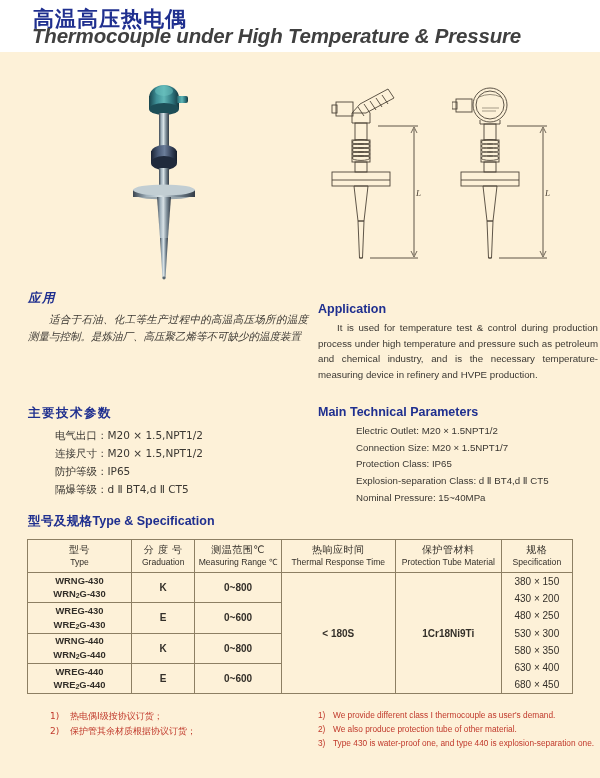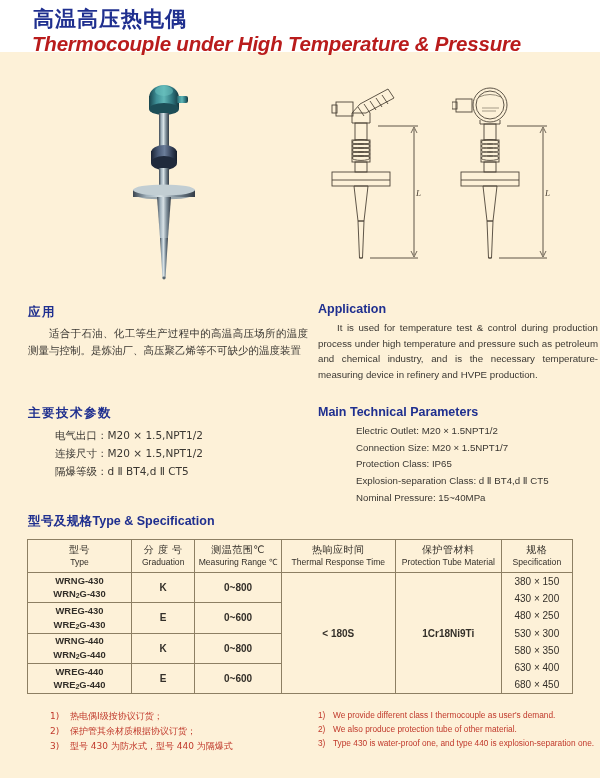--- a/index.html
+++ b/index.html
@@ -23,23 +23,23 @@
   }
   .title-cn {
     position: absolute; left: 33px; top: 9px;
     font-size: 21px; font-weight: bold;
     color: #1f2f8f;
     letter-spacing: 1px;
     line-height: 1;
     font-family: "DejaVu Sans", sans-serif;
   }
   .title-en {
-    position: absolute; left: 32px; top: 34px;
+    position: absolute; left: 32px; top: 26px;
     font-size: 20.5px; font-weight: bold; font-style: italic;
-    color: #b91c1c;
+    color: #404040;
     letter-spacing: -0.2px;
     line-height: 1;
     white-space: nowrap;
     font-family: "Liberation Sans", sans-serif;
   }
 
   
   .hero {
     position: absolute; left: 0; top: 68px;
     width: 600px; height: 222px;
@@ -308,35 +308,36 @@
         <path d="M35 135 L41 135 L39.5 172 L36.5 172 Z"></path>
         <path d="M36.5 172 L39.5 172"></path>
 
         <path d="M55 40 H95 M47 172 H95 M91 43 V169"></path>
         <path d="M88 47 L91 41 L94 47 M88 165 L91 171 L94 165" stroke-width="0.8"></path>
       </g>
       <text x="93" y="110" font-family="Liberation Serif, serif" font-size="9" fill="#4d4438" font-style="italic">L</text>
     </svg>
   </div>
 
-  <div class="col-l" style="top:304px;">
+  <div class="col-l" style="top:290px;font-style:italic;">
     <div class="h-cn">应用</div>
     <div class="body-cn">适合于石油、化工等生产过程中的高温高压场所的温度测量与控制。是炼油厂、高压聚乙烯等不可缺少的温度装置</div>
   </div>
 
   <div class="col-r" style="top:302px;">
     <div class="h-en">Application</div>
     <div class="body-en">It is used for temperature test &amp; control during production process under high temperature and pressure such as petroleum and chemical industry, and is the necessary temperature-measuring device in refinery and HVPE production.</div>
   </div>
 
   <div class="col-l" style="top:405px;">
     <div class="h-cn">主要技术参数</div>
     <ul class="spec-list-cn">
       <li>电气出口：M20 × 1.5,NPT1/2</li>
       <li>连接尺寸：M20 × 1.5,NPT1/2</li>
+      <li>防护等级：IP65</li>
       <li>隔爆等级：d Ⅱ BT4,d Ⅱ CT5</li>
     </ul>
   </div>
 
   <div class="col-r" style="top:405px;">
     <div class="h-en">Main Technical Parameters</div>
     <ul class="spec-list-en">
       <li>Electric Outlet: M20 × 1.5NPT1/2</li>
       <li>Connection Size: M20 × 1.5NPT1/7</li>
       <li>Protection Class: IP65</li>
@@ -429,21 +430,20 @@
         </td>
         <td class="grad">E</td>
         <td class="range">0~600</td>
       </tr>
     </tbody>
   </table>
 
   <div class="notes-l">
     <div class="n"><span class="idx">1)</span><span>热电偶Ⅰ级按协议订货；</span></div>
     <div class="n"><span class="idx">2)</span><span>保护管其余材质根据协议订货；</span></div>
-    <div class="n"><span class="idx">3)</span><span>型号 430 为防水式，型号 440 为隔爆式</span></div>
   </div>
 
   <div class="notes-r">
     <div class="n"><span class="idx">1)</span><span>We provide different class Ⅰ thermocouple as user's demand.</span></div>
     <div class="n"><span class="idx">2)</span><span>We also produce protection tube of other material.</span></div>
     <div class="n"><span class="idx">3)</span><span>Type 430 is water-proof one, and type 440 is explosion-separation one.</span></div>
   </div>
 
 </div>
 

